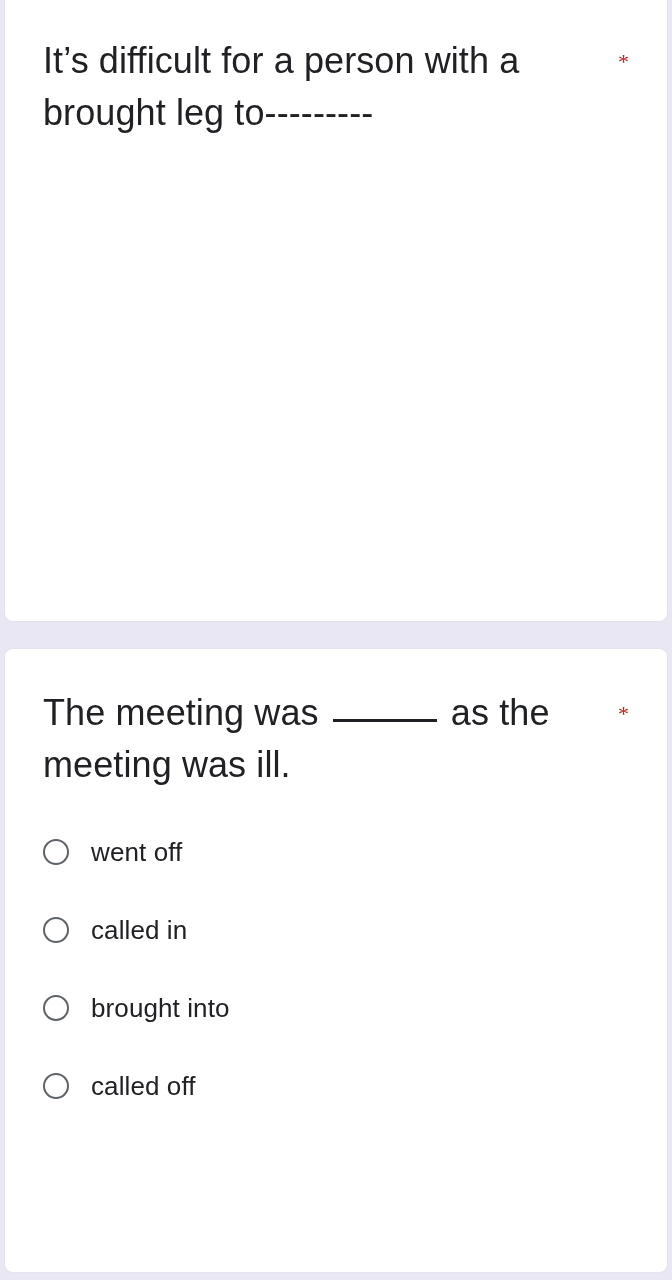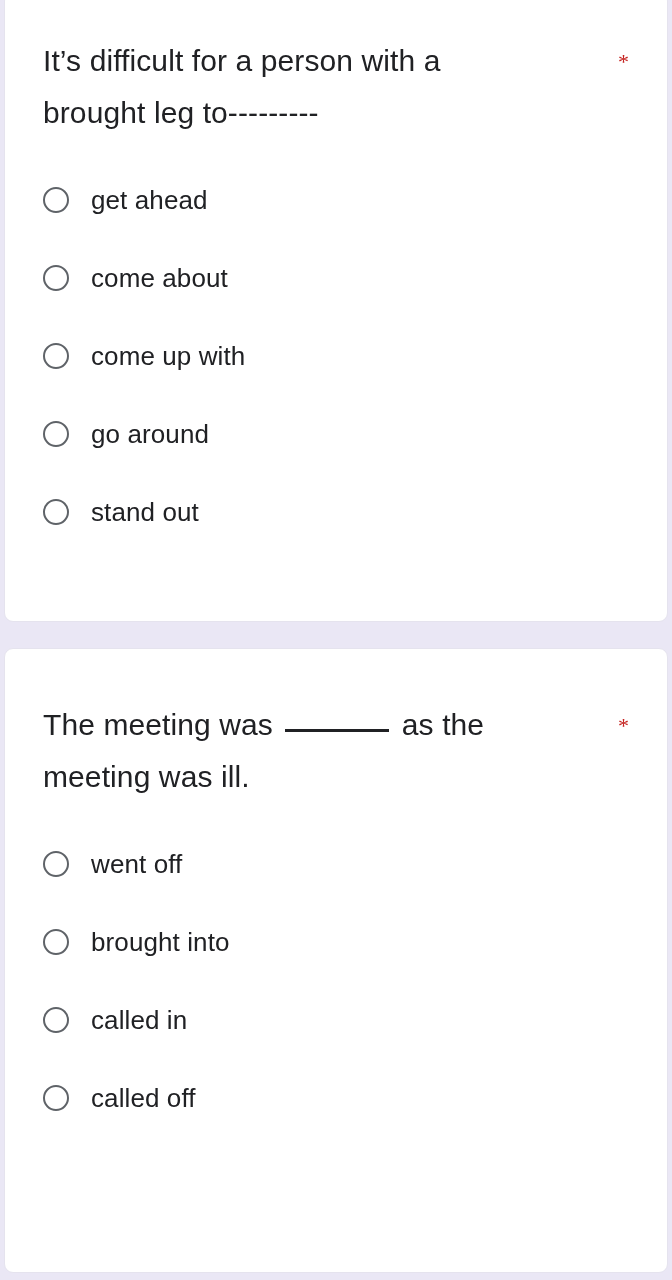--- a/index.html
+++ b/index.html
@@ -51,21 +51,21 @@
     padding: 0 38px;
   }
 
   .question-row {
     display: flex;
     align-items: flex-start;
     justify-content: space-between;
   }
 
   .question-title {
-    font-size: 30px;
+    font-size: 36px;
     line-height: 52px;
     color: #202124;
     font-weight: 400;
     letter-spacing: 0.1px;
     white-space: pre-wrap;
     max-width: 545px;
   }
 
   .blank-line {
     display: inline-block;
@@ -107,89 +107,61 @@
 
   .option-label {
     font-size: 26px;
     line-height: 30px;
     color: #202124;
     margin-left: 22px;
     letter-spacing: 0.1px;
   }
 
   .card-one .card-inner { padding-top: 42px; }
-  .card-two .card-inner { padding-top: 50px; }
+  .card-two .card-inner { padding-top: 38px; }
 </style>
 </head>
 <body>
 
 <div class="form-body">
 
   <div class="question-card card-one">
     <div class="card-inner">
 
       <div class="question-row">
         <div class="question-title"><span>It’s difficult for a person with a</span><br><span>brought leg to---------</span></div>
         <div class="required-asterisk">*</div>
       </div>
 
-      <div class="options-list">
-
-        <div class="option-row">
-          <div class="radio-circle"></div>
-          <div class="option-label">get ahead</div>
-        </div>
-
-        <div class="option-row">
-          <div class="radio-circle"></div>
-          <div class="option-label">come about</div>
-        </div>
-
-        <div class="option-row">
-          <div class="radio-circle"></div>
-          <div class="option-label">come up with</div>
-        </div>
-
-        <div class="option-row">
-          <div class="radio-circle"></div>
-          <div class="option-label">go around</div>
-        </div>
-
-        <div class="option-row">
-          <div class="radio-circle"></div>
-          <div class="option-label">stand out</div>
-        </div>
-
-      </div>
     </div>
   </div>
 
   <div class="question-card card-two">
     <div class="card-inner">
 
       <div class="question-row">
         <div class="question-title"><span>The meeting was </span><span class="blank-line"></span><span> as the</span><br><span>meeting was ill.</span></div>
         <div class="required-asterisk">*</div>
       </div>
 
       <div class="options-list">
 
         <div class="option-row">
           <div class="radio-circle"></div>
           <div class="option-label">went off</div>
         </div>
 
         <div class="option-row">
           <div class="radio-circle"></div>
-          <div class="option-label">brought into</div>
+          <div class="option-label">called in</div>
         </div>
 
         <div class="option-row">
           <div class="radio-circle"></div>
-          <div class="option-label">called in</div>
+          <div class="option-label">brought into</div>
         </div>
 
 
         <div class="option-row">
           <div class="radio-circle"></div>
           <div class="option-label">called off</div>
         </div>
 
       </div>
     </div>

